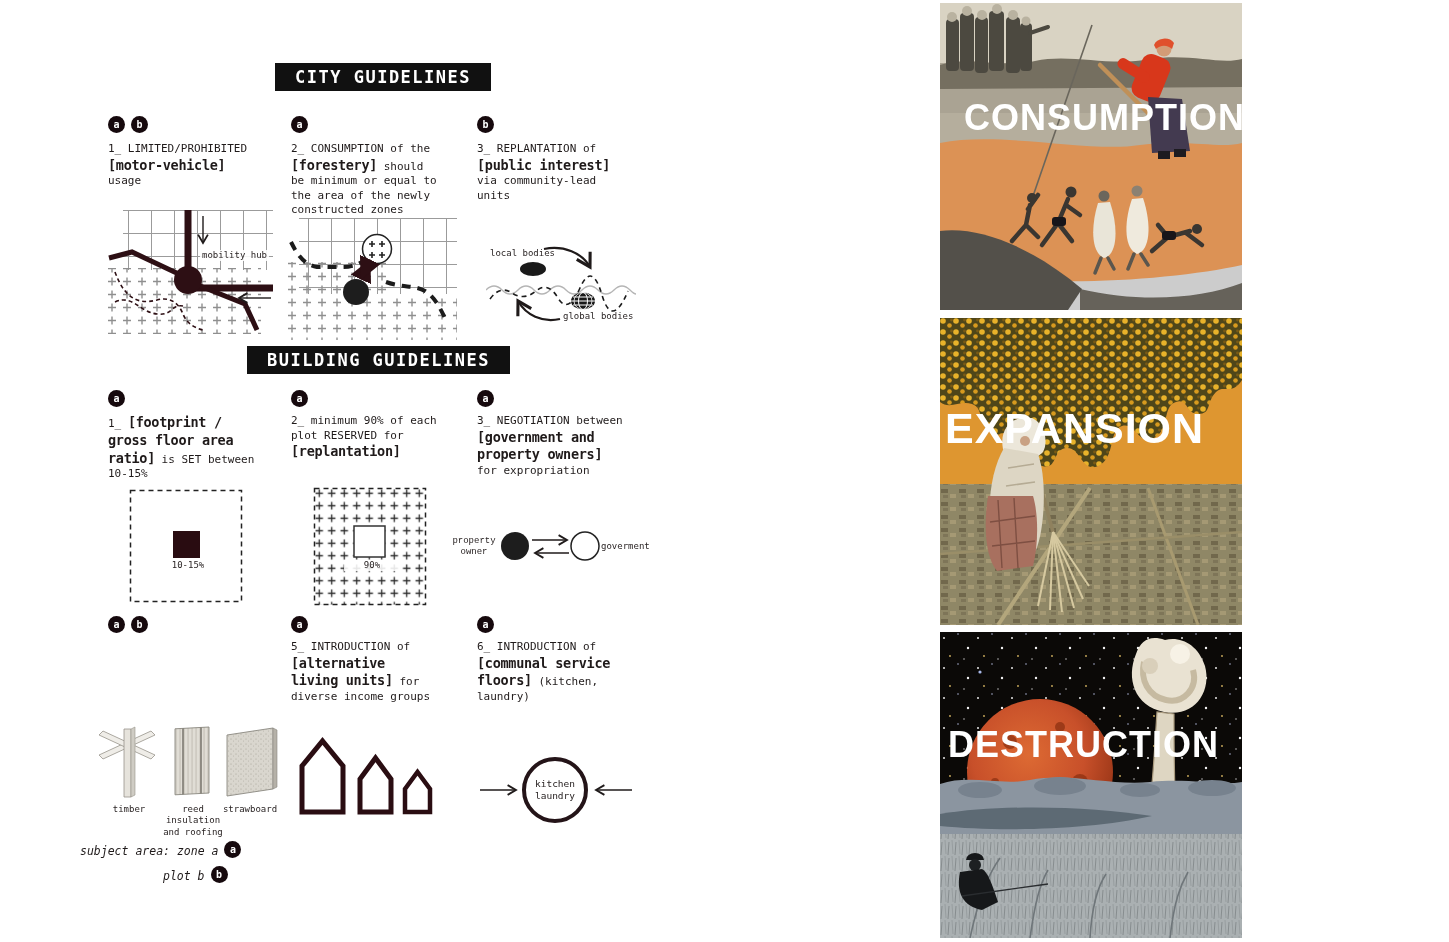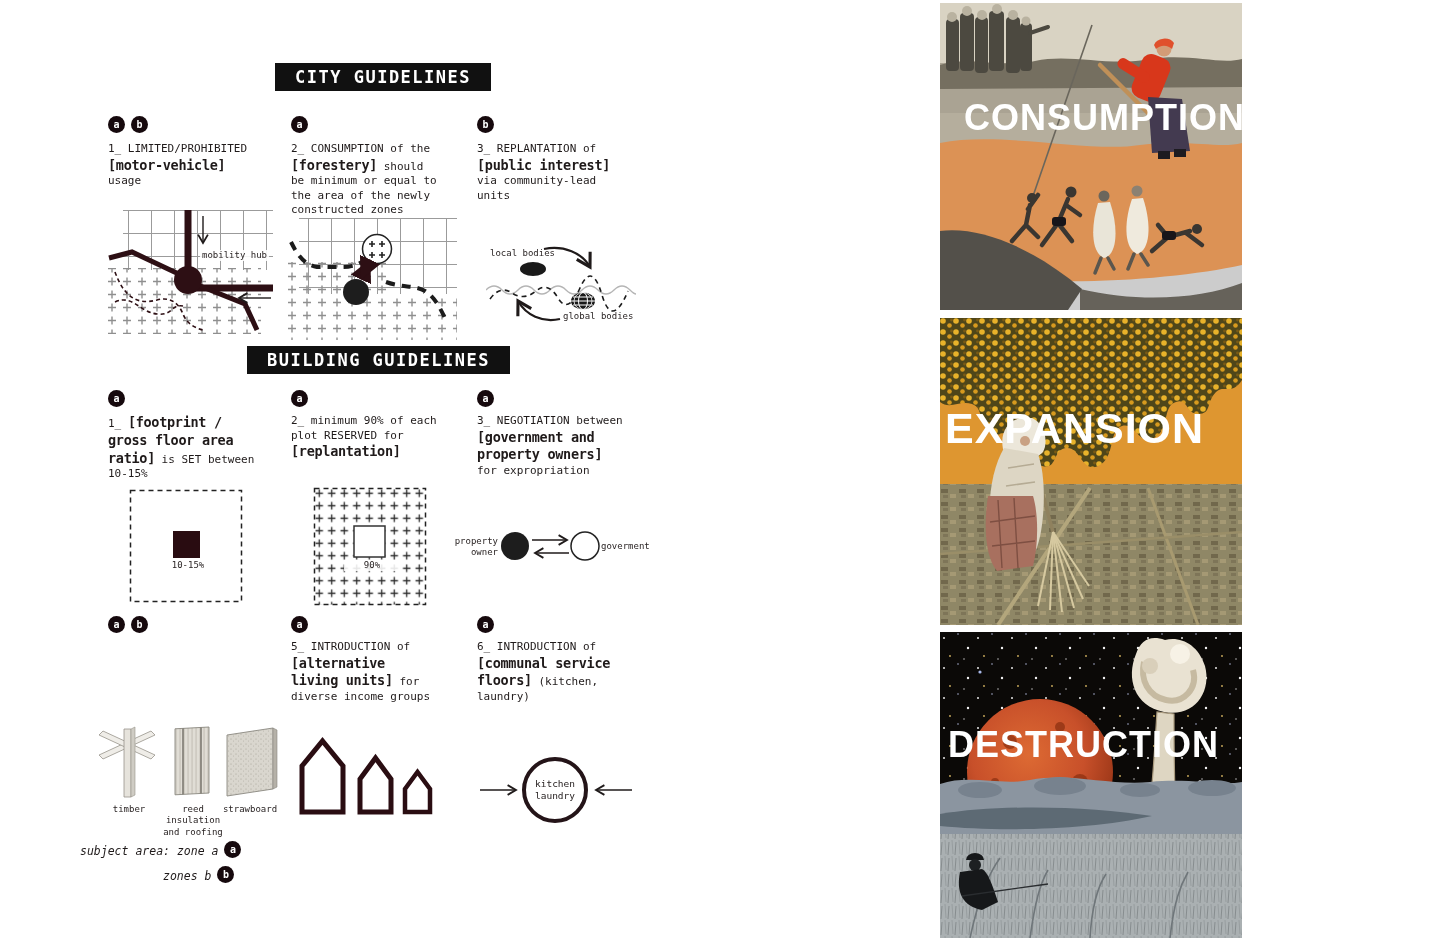--- a/index.html
+++ b/index.html
@@ -7,21 +7,21 @@
          font-family:"DejaVu Sans Mono","Liberation Mono",monospace;color:#1f1a1a;}
   .hdr{position:absolute;background:#111111;color:#ffffff;font-weight:bold;font-size:17px;
        letter-spacing:1.5px;padding:4px 20px;white-space:nowrap;}
   .badges{position:absolute;display:flex;gap:6px;}
   .badge{width:17px;height:17px;border-radius:50%;background:#16090d;color:#ffffff;
          font-size:10px;font-weight:bold;display:flex;align-items:center;justify-content:center;}
   .p{position:absolute;margin:0;font-size:11px;line-height:1.32;white-space:pre-line;}
   .p .b{font-size:13.5px;font-weight:bold;letter-spacing:-0.3px;}
   .lbl{position:absolute;font-size:9px;line-height:1.25;white-space:pre-line;color:#2a2424;}
   .lbl.c{text-align:center;}
-  .lbl.r{text-align:right;}
+  .lbl.r{text-align:center;font-family:Liberation Mono, monospace;}
   .lbl.bg{background:rgba(255,255,255,0.88);padding:0 2px;}
   .dg{position:absolute;}
   .legend-row{position:absolute;display:flex;align-items:flex-end;gap:6px;
               font-size:11.5px;font-style:italic;}
   .panel{position:absolute;width:302px;overflow:hidden;background:#ccc;}
   .panel svg{position:absolute;left:0;top:0;}
   .ptitle{position:absolute;color:#ffffff;font-family:"Liberation Sans","DejaVu Sans",sans-serif;
           font-weight:bold;white-space:nowrap;letter-spacing:1px;}
 </style>
 </head>
@@ -250,21 +250,21 @@
     <line x1="154" y1="38" x2="118" y2="38" stroke="#1f1a1a" stroke-width="1.4" marker-end="url(#ah9)"></line>
   </svg>
   <div class="lbl c" style="left:525px;top:778px;width:60px;font-size:9.5px;">kitchen
 laundry</div>
 
   <div class="legend-row" style="left:80px;top:841px;">
     <span>subject area: zone a</span>
     <span class="badge" style="font-style:normal;">a</span>
   </div>
   <div class="legend-row" style="left:163px;top:866px;">
-    <span>zones b</span>
+    <span>plot b</span>
     <span class="badge" style="font-style:normal;">b</span>
   </div>
 
   <div class="panel" style="left:940px;top:3px;height:307px;">
     <svg width="302" height="307" viewBox="0 0 302 307">
       <rect width="302" height="130" fill="#d9d3c3"></rect>
       <rect x="0" y="60" width="302" height="72" fill="#aaa393"></rect>
       <path d="M0,62 C30,52 60,66 95,58 C130,50 170,64 210,56 C250,50 280,62 302,56 L302,84 L0,86 Z" fill="#756f60"></path>
       <rect x="0" y="110" width="302" height="36" fill="#b5ae9d"></rect>
       <path d="M0,140 C60,128 150,150 200,142 C250,136 280,146 302,140 L302,262 C230,278 80,288 0,264 Z" fill="#dc9255"></path>

